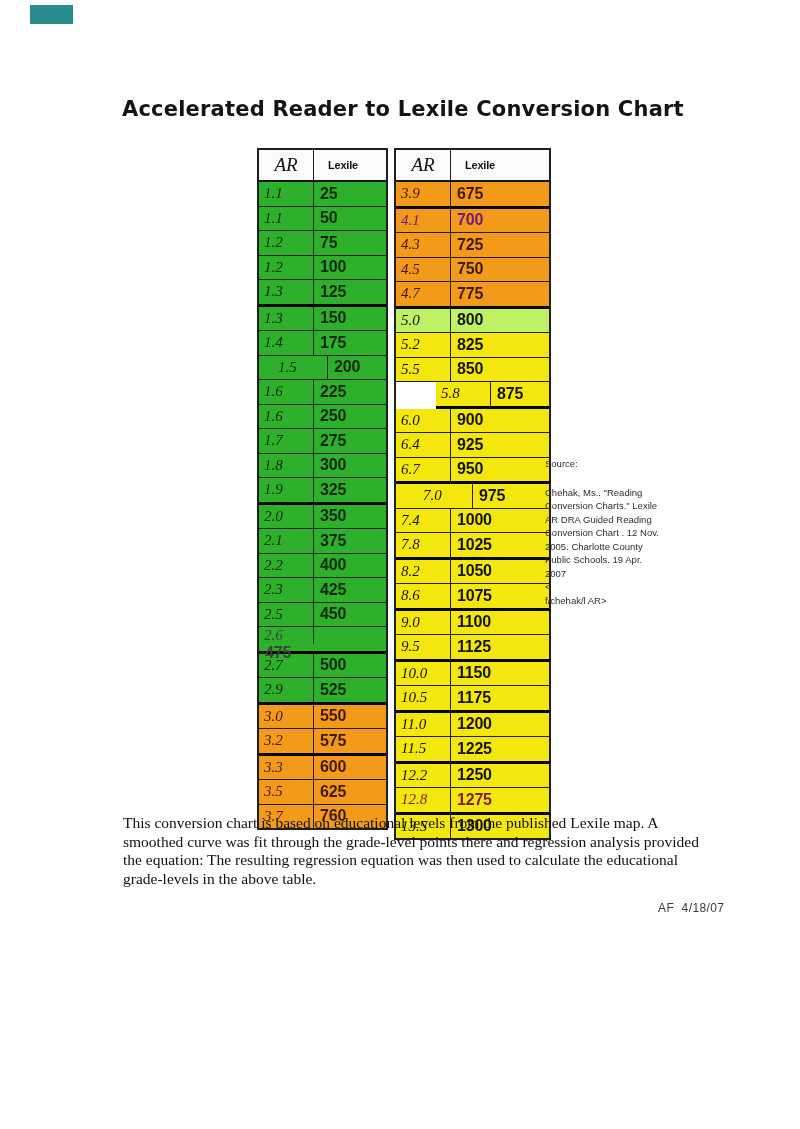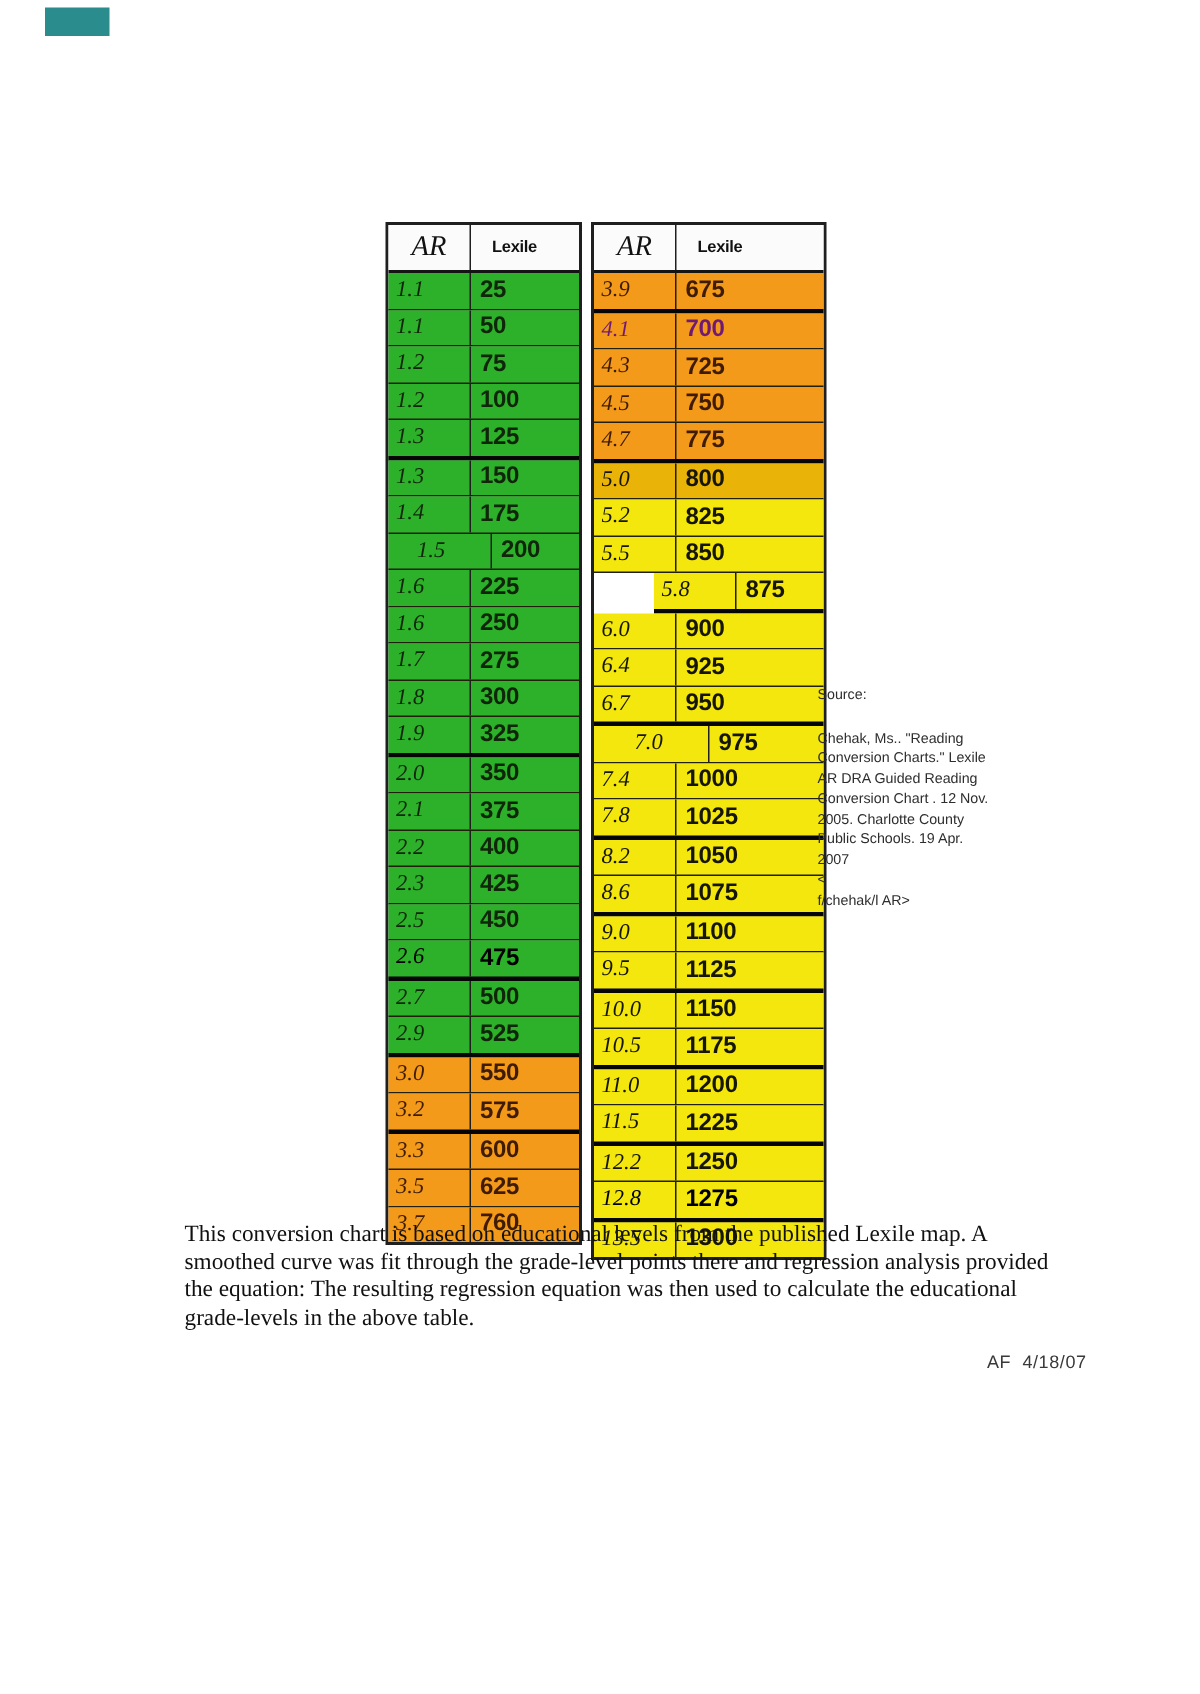--- a/index.html
+++ b/index.html
@@ -30,20 +30,21 @@
   .paragraph{position:absolute;left:123px;top:814px;width:578px;margin:0;color:#111;
              font-family:"Liberation Serif",serif;font-size:15.5px;line-height:18.6px;}
   .footer-mark{position:absolute;left:658px;top:901px;color:#3a3a3a;white-space:pre;
                font-family:"Liberation Sans",sans-serif;font-size:12px;letter-spacing:.4px;}
 </style>
 </head>
 <body>
 
 <div class="page">
   <div class="corner-mark" style="background: rgb(42, 140, 140);"></div>
+  <h1 class="title">Accelerated Reader to Lexile Conversion Chart</h1>
 
   <div class="ctable" id="tbl-left">
       <div class="trow thead">
         <div class="cell-ar">AR</div>
         <div class="cell-lex">Lexile</div>
       </div>
       <div class="trow" style="background: rgb(45, 176, 42); color: rgb(16, 38, 10);">
         <div class="cell-ar">1.1</div>
         <div class="cell-lex">25</div>
       </div>
@@ -108,21 +109,21 @@
         <div class="cell-lex">400</div>
       </div>
       <div class="trow" style="background: rgb(45, 176, 42); color: rgb(16, 38, 10);">
         <div class="cell-ar">2.3</div>
         <div class="cell-lex">425</div>
       </div>
       <div class="trow" style="background: rgb(45, 176, 42); color: rgb(16, 38, 10);">
         <div class="cell-ar">2.5</div>
         <div class="cell-lex">450</div>
       </div>
-      <div class="trow thick" style="background: rgb(45, 176, 42); color: #000000;">
+      <div class="trow thick" style="background: rgb(45, 176, 42); color: #404040; flex-direction: column;">
         <div class="cell-ar">2.6</div>
         <div class="cell-lex">475</div>
       </div>
       <div class="trow" style="background: rgb(45, 176, 42); color: rgb(16, 38, 10);">
         <div class="cell-ar">2.7</div>
         <div class="cell-lex">500</div>
       </div>
       <div class="trow thick" style="background: rgb(45, 176, 42); color: rgb(16, 38, 10);">
         <div class="cell-ar">2.9</div>
         <div class="cell-lex">525</div>
@@ -166,21 +167,21 @@
         <div class="cell-lex">725</div>
       </div>
       <div class="trow" style="background: rgb(244, 154, 26); color: rgb(63, 28, 0);">
         <div class="cell-ar">4.5</div>
         <div class="cell-lex">750</div>
       </div>
       <div class="trow thick" style="background: rgb(244, 154, 26); color: rgb(63, 28, 0);">
         <div class="cell-ar">4.7</div>
         <div class="cell-lex">775</div>
       </div>
-      <div class="trow" style="background: #eab308; color: rgb(21, 21, 0);">
+      <div class="trow" style="background: #bef264; color: rgb(21, 21, 0);">
         <div class="cell-ar">5.0</div>
         <div class="cell-lex">800</div>
       </div>
       <div class="trow" style="background: rgb(243, 231, 13); color: rgb(21, 21, 0);">
         <div class="cell-ar">5.2</div>
         <div class="cell-lex">825</div>
       </div>
       <div class="trow" style="background: rgb(243, 231, 13); color: rgb(21, 21, 0);">
         <div class="cell-ar">5.5</div>
         <div class="cell-lex">850</div>
@@ -242,21 +243,21 @@
         <div class="cell-lex">1200</div>
       </div>
       <div class="trow thick" style="background: rgb(243, 231, 13); color: rgb(21, 21, 0);">
         <div class="cell-ar">11.5</div>
         <div class="cell-lex">1225</div>
       </div>
       <div class="trow" style="background: rgb(243, 231, 13); color: rgb(21, 21, 0);">
         <div class="cell-ar">12.2</div>
         <div class="cell-lex">1250</div>
       </div>
-      <div class="trow thick" style="background: rgb(243, 231, 13); color: #000000; text-align: right;">
+      <div class="trow thick" style="background: rgb(243, 231, 13); color: #7f1d1d; text-align: right;">
         <div class="cell-ar">12.8</div>
         <div class="cell-lex">1275</div>
       </div>
       <div class="trow" style="background: rgb(243, 231, 13); color: rgb(21, 21, 0);">
         <div class="cell-ar">13.5</div>
         <div class="cell-lex">1300</div>
       </div>
     </div>
 
   <div class="source" id="source-block">

